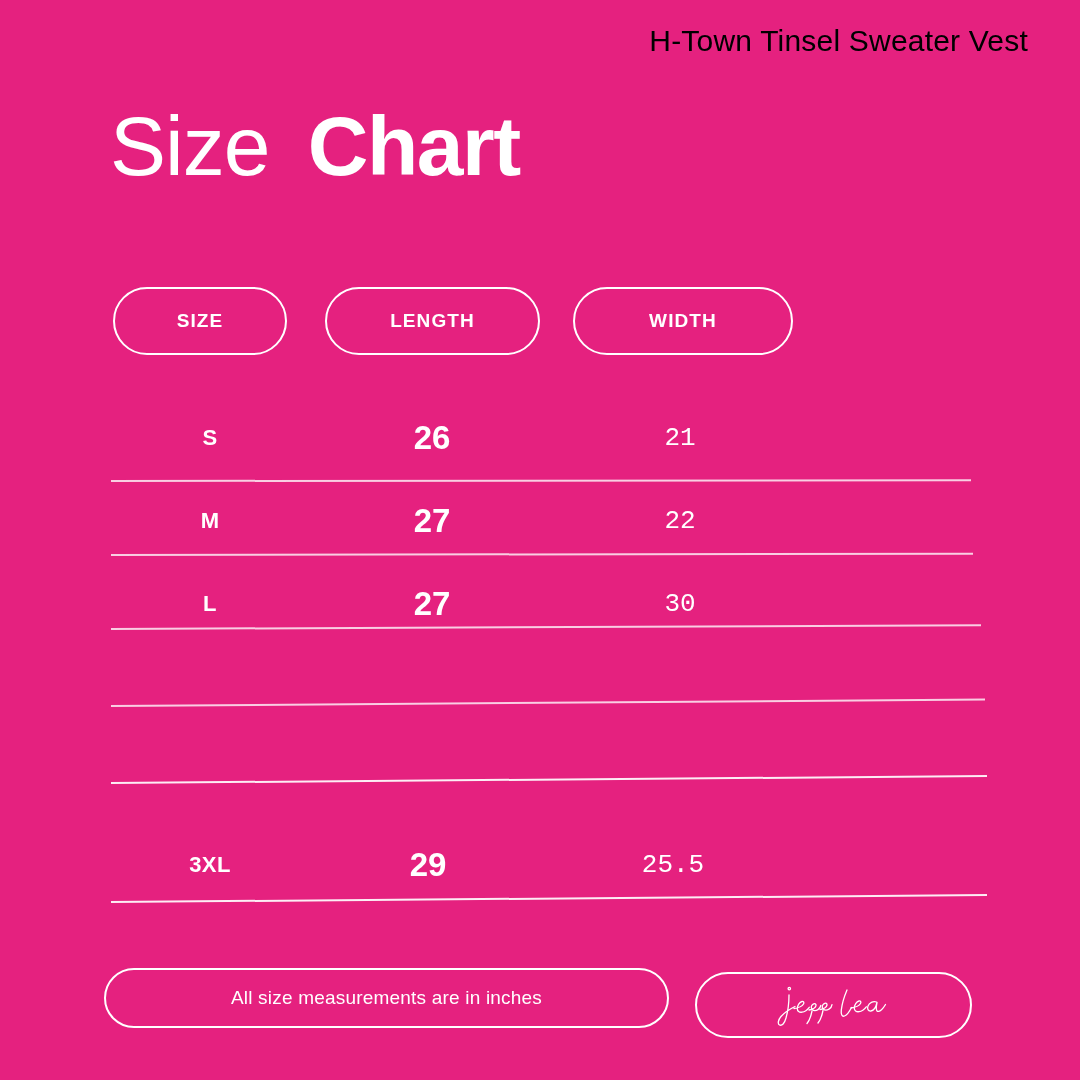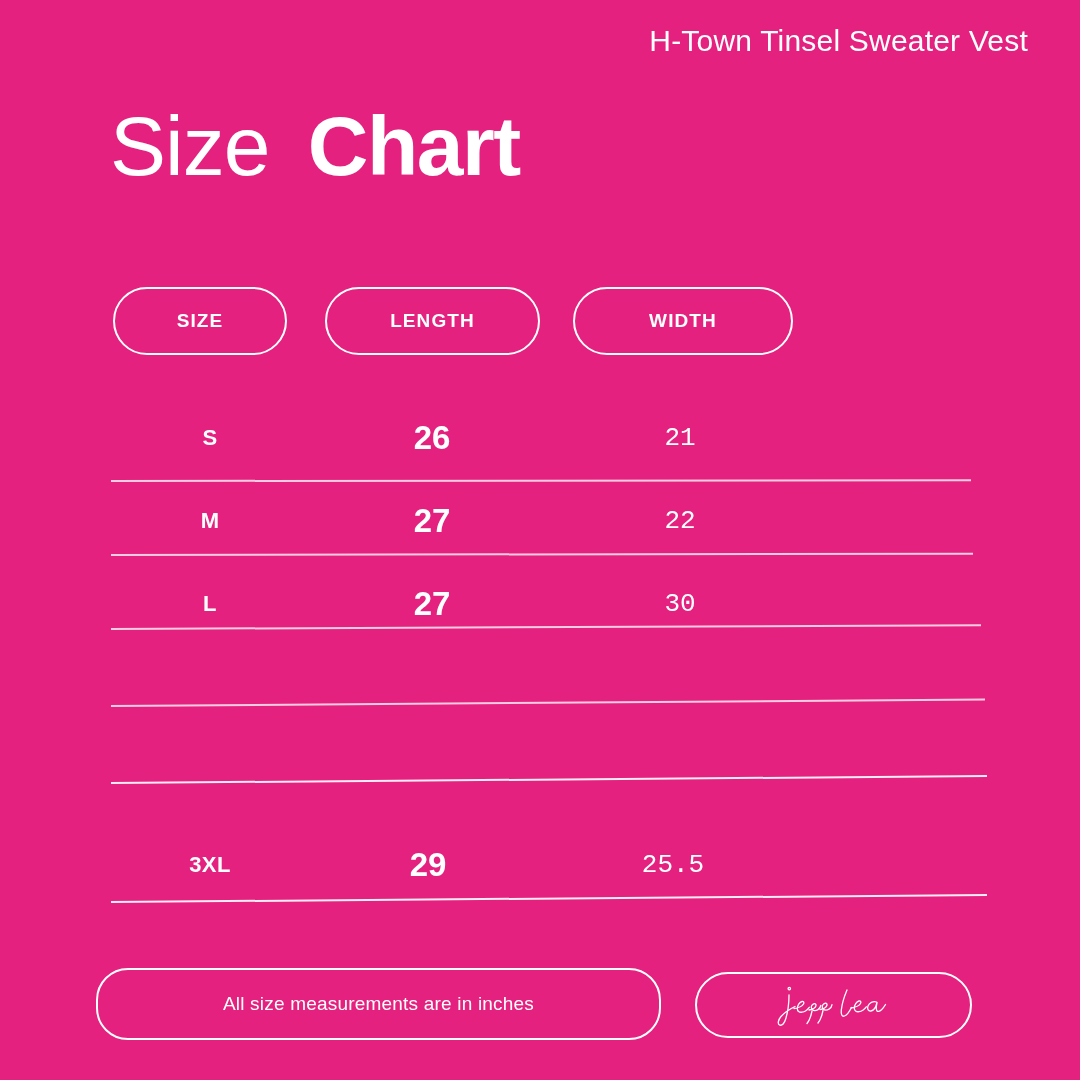--- a/index.html
+++ b/index.html
@@ -20,21 +20,21 @@
 
   
   #product-title {
     position: absolute;
     right: 52px;
     top: 24px;
     font-size: 30px;
     font-weight: 400;
     letter-spacing: 0.2px;
     white-space: nowrap;
-    color: #ffffff;
+    color: #000000;
   }
 
   
   #headline {
     position: absolute;
     left: 110px;
     top: 104px;
     font-size: 84px;
     line-height: 1.0;
     white-space: nowrap;
@@ -113,24 +113,24 @@
     position: absolute;
     left: 111px;
     height: 2px;
     background: rgba(255,255,255,0.78);
     transform-origin: left center;
   }
 
   
   #note-pill {
     position: absolute;
-    left: 96px;
+    left: 104px;
     top: 968px;
     width: 565px;
-    height: 72px;
+    height: 60px;
     border: 2px solid #ffffff;
     border-radius: 32px;
     box-sizing: border-box;
     display: flex;
     align-items: center;
     justify-content: center;
     font-size: 19px;
     font-weight: 400;
     letter-spacing: 0.2px;
   }

